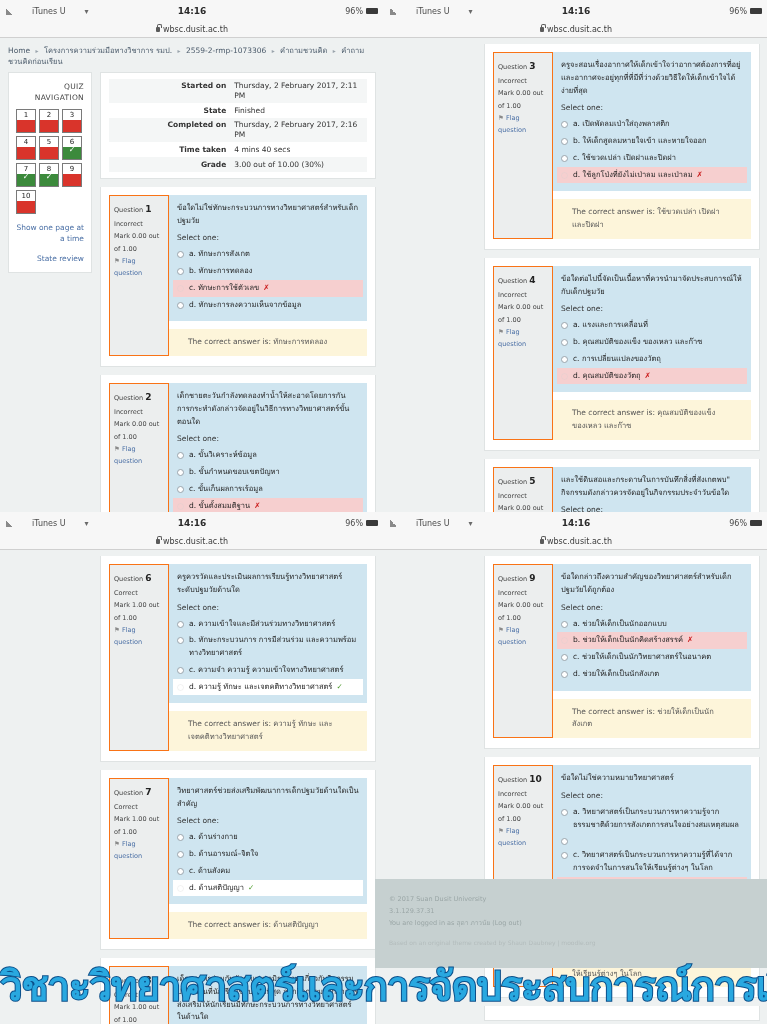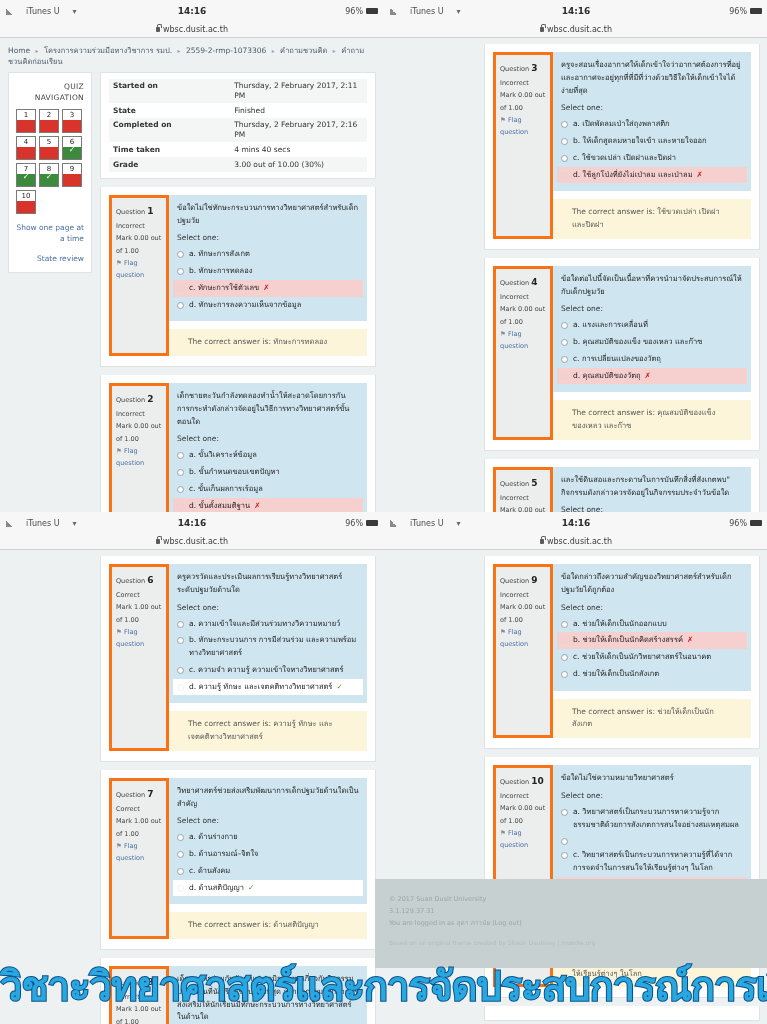--- a/index.html
+++ b/index.html
@@ -23,21 +23,21 @@
   .pane.bl { left: 0;   top: 512px; }
   .pane.br { left: 384px; top: 512px; }
 
   
   .statusbar {
     height: 22px; background: #f7f7f7;
     display: flex; align-items: center;
     padding: 0 6px; font-size: 8px; color: #4a4a4a;
     position: relative;
   }
-  .sb-left { display: flex; align-items: center; gap: 13px; text-align: center; }
+  .sb-left { display: flex; align-items: center; gap: 19px; text-align: center; }
   .sb-sig { display:inline-block; width:7px; height:7px;
             background: linear-gradient(to top right, #8a8a8a 50%, transparent 50%); }
   .sb-wifi { font-size: 8px; color:#6a6a6a; }
   .sb-center {
     position:absolute; left:0; right:0; text-align:center;
     font-size: 9px; font-weight: bold; color: #2b2b2b;
   }
   .sb-right { margin-left:auto; display:flex; align-items:center; gap:3px; font-size:8px;}
   .sb-batt { display:inline-block; width:12px; height:6px; background:#3a3a3a; border-radius:1px; }
 
@@ -88,29 +88,29 @@
   .qbox .bar.right::after {
     content:"✓"; position:absolute; left:0; right:0; top:-1px;
     text-align:center; color:#fff; font-size:8px;
   }
   .navlink { display:block; font-size:7.5px; color:#4a6fa5; margin-top:8px; line-height:1.5; }
 
   
   .infobox { background:#fff; border:1px solid #dfe3e3; padding:6px 8px; }
   .infotable { width:100%; border-collapse:collapse; font-size:7.5px; }
   .infotable td { padding:2.5px 4px; vertical-align:top; line-height:1.3; }
-  .infotable td.k { font-weight:bold; color:#333; width:47%; white-space:nowrap;}
+  .infotable td.k { text-align:right; font-weight:bold; color:#333; width:47%; white-space:nowrap;}
   .infotable td.v { color:#333; }
   .infotable tr:nth-child(odd) { background:#f4f6f6; }
 
   
   .qwrap { background:#fff; border:1px solid #dfe3e3; border-top:none;
            display:flex; padding:8px 8px 10px 8px; gap:0; }
   .qinfo {
-    width:60px; flex:0 0 60px; background:#eceeee; border:3px solid #f97316;
+    width:60px; flex:0 0 60px; background:#eceeee; border:1px solid #f97316;
     padding:5px 4px; font-size:6.5px; color:#444; line-height:1.9;
   }
   .qinfo .qnum { font-size:6.5px; }
   .qinfo .qnum b { font-size:9px; color:#222; }
   .qinfo .flag { color:#4a6fa5; }
   .qinfo .flagicon { color:#8a8a8a; }
   .qbody { flex:1 1 auto; }
   .qtext {
     background:#cfe5f0; padding:7px 8px 2px 8px;
     font-size:7.5px; color:#222; line-height:1.7;
@@ -480,21 +480,21 @@
                   <div>Correct</div>
                   <div>Mark 1.00 out of 1.00</div>
                   <div class="flag"><span class="flagicon">⚑</span> Flag question</div>
                 </div>
                 <div class="qbody">
                   <div class="qtext">ครูควรวัดและประเมินผลการเรียนรู้ทางวิทยาศาสตร์ระดับปฐมวัยด้านใด</div>
                   <div class="qanswers">
                     <div class="selectone">Select one:</div>
                     <div class="opt">
                       <span class="radio"></span>
-                      <span>a. ความเข้าใจและมีส่วนร่วมทางวิความหมายว์</span>
+                      <span>a. ความเข้าใจและมีส่วนร่วมทางวิทยาศาสตร์</span>
                     </div>
                     <div class="opt">
                       <span class="radio"></span>
                       <span>b. ทักษะกระบวนการ การมีส่วนร่วม และความพร้อมทางวิทยาศาสตร์</span>
                     </div>
                     <div class="opt">
                       <span class="radio"></span>
                       <span>c. ความจำ ความรู้ ความเข้าใจทางวิทยาศาสตร์</span>
                     </div>
                     <div class="opt correct">

